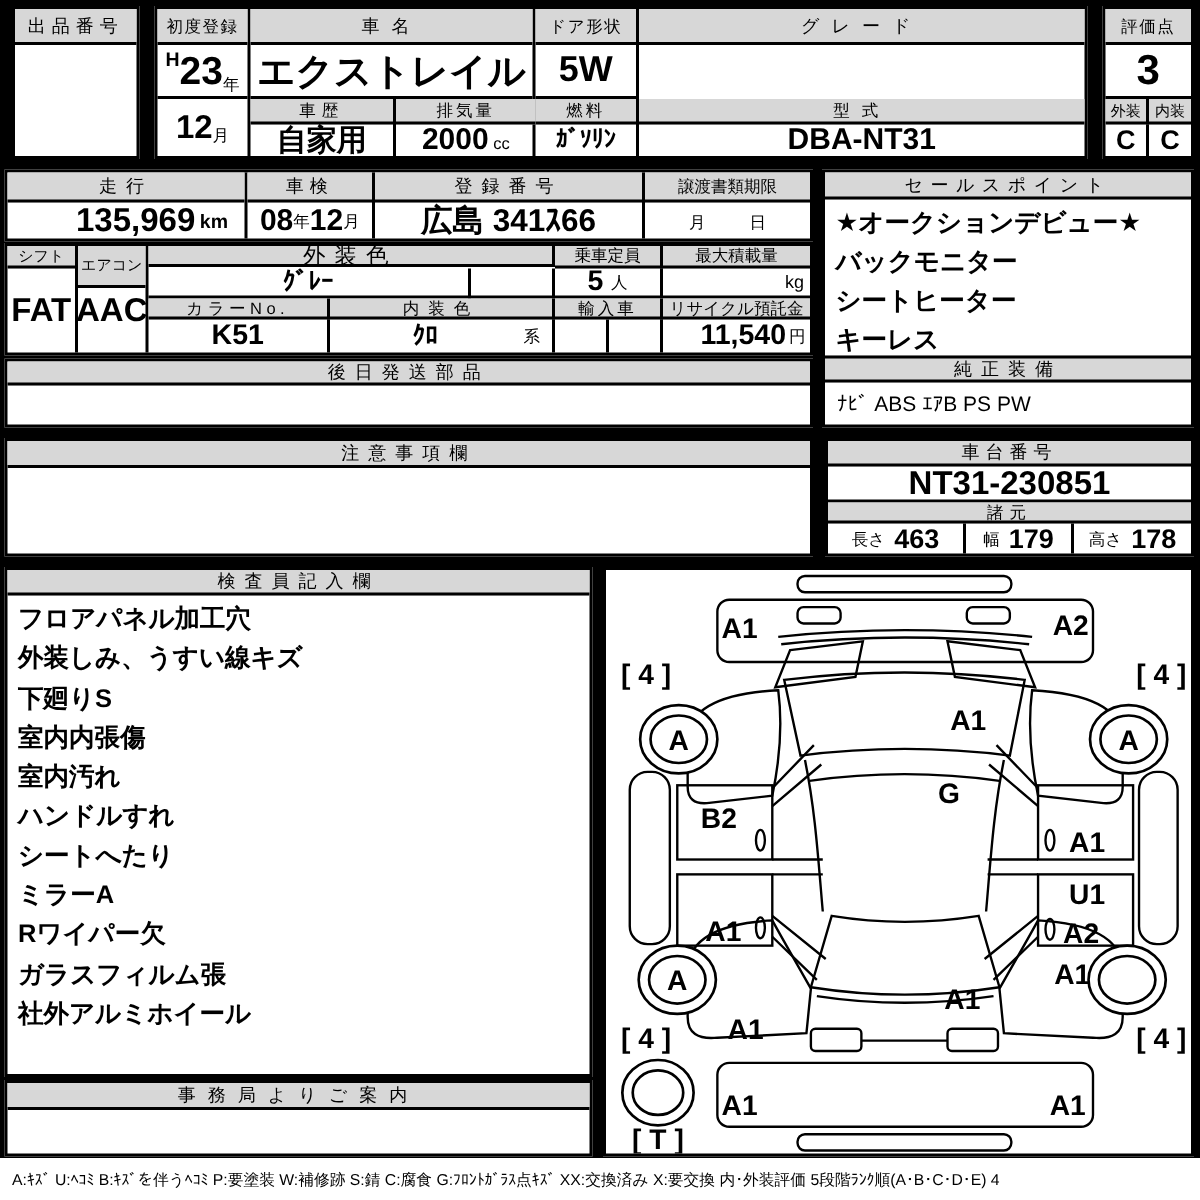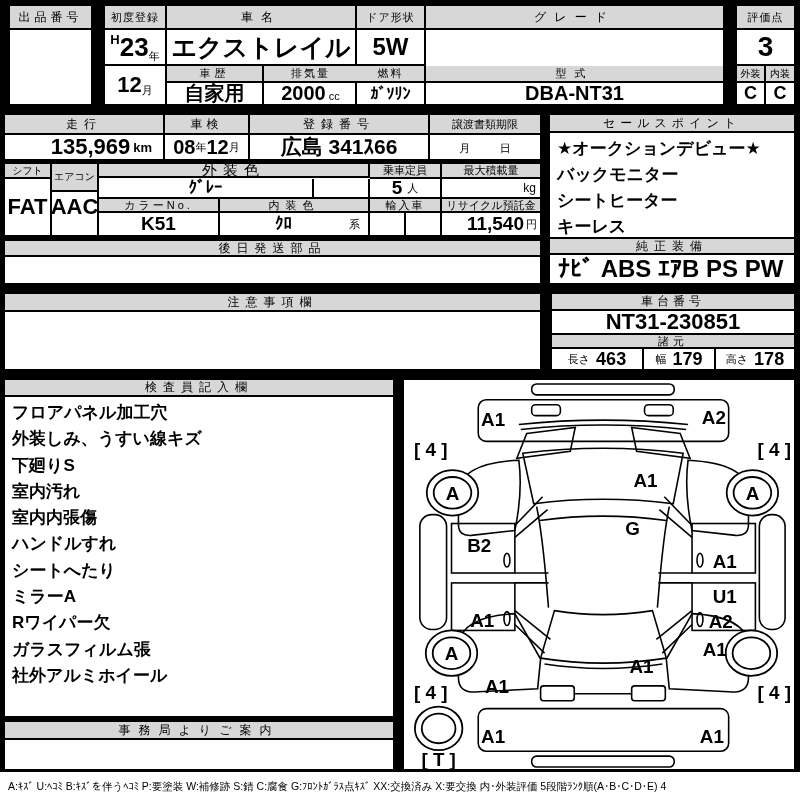--- a/index.html
+++ b/index.html
@@ -160,21 +160,21 @@
 
 <div class="b" style="left:548px;top:113px;width:248px;height:172px">
   <div class="abs hd g bb" style="left:0;top:0;width:100%;height:18px;font-size:12px;letter-spacing:5px">セールスポイント</div>
   <div class="abs list" style="left:0;top:18px;width:100%;height:104px">
     <div>★オークションデビュー★</div>
     <div>バックモニター</div>
     <div>シートヒーター</div>
     <div>キーレス</div>
   </div>
   <div class="abs hd g ls6" style="left:0;top:122px;width:100%;height:18px;font-size:12px;border-top:2px solid #000;border-bottom:2px solid #000">純正装備</div>
-  <div class="abs" style="left:0;top:140px;width:100%;height:28px;display:flex;align-items:center;font-weight:bold;font-size:24px;padding-left:8px">ﾅﾋﾞ ABS ｴｱB PS PW</div>
+  <div class="abs" style="left:0;top:140px;width:100%;height:28px;display:flex;align-items:center;font-weight:normal;font-size:14px;padding-left:8px">ﾅﾋﾞ ABS ｴｱB PS PW</div>
 </div>
 
 <div class="b" style="left:3px;top:292px;width:539px;height:79px">
   <div class="abs hd g bb ls6" style="left:0;top:0;width:100%;height:18px;font-size:12px">注意事項欄</div>
 </div>
 
 <div class="b" style="left:550px;top:292px;width:246px;height:79px">
   <div class="abs hd g bb ls4" style="left:0;top:0;width:100%;height:17px;font-size:12px">車台番号</div>
   <div class="abs v bb" style="left:0;top:17px;width:100%;height:24px;font-size:22px">NT31-230851</div>
   <div class="abs hd g bb ls4" style="left:0;top:41px;width:100%;height:14px;font-size:11px">諸元</div>
@@ -191,22 +191,22 @@
       <span style="font-size:18px;margin-left:6px">178</span>
   </div>
 </div>
 
 <div class="b" style="left:3px;top:378px;width:392px;height:340px">
   <div class="abs hd g bb ls6" style="left:0;top:0;width:100%;height:17px;font-size:12px">検査員記入欄</div>
   <div class="abs list" style="left:0;top:17px;width:100%;height:319px;line-height:26.3px">
     <div>フロアパネル加工穴</div>
     <div>外装しみ、うすい線キズ</div>
     <div>下廻りS</div>
+    <div>室内内張傷</div>
     <div>室内汚れ</div>
-    <div>室内内張傷</div>
     <div>ハンドルすれ</div>
     <div>シートへたり</div>
     <div>ミラーA</div>
     <div>Rワイパー欠</div>
     <div>ガラスフィルム張</div>
     <div>社外アルミホイール</div>
   </div>
 </div>
 
 <div class="b" style="left:3px;top:720px;width:392px;height:51px">

